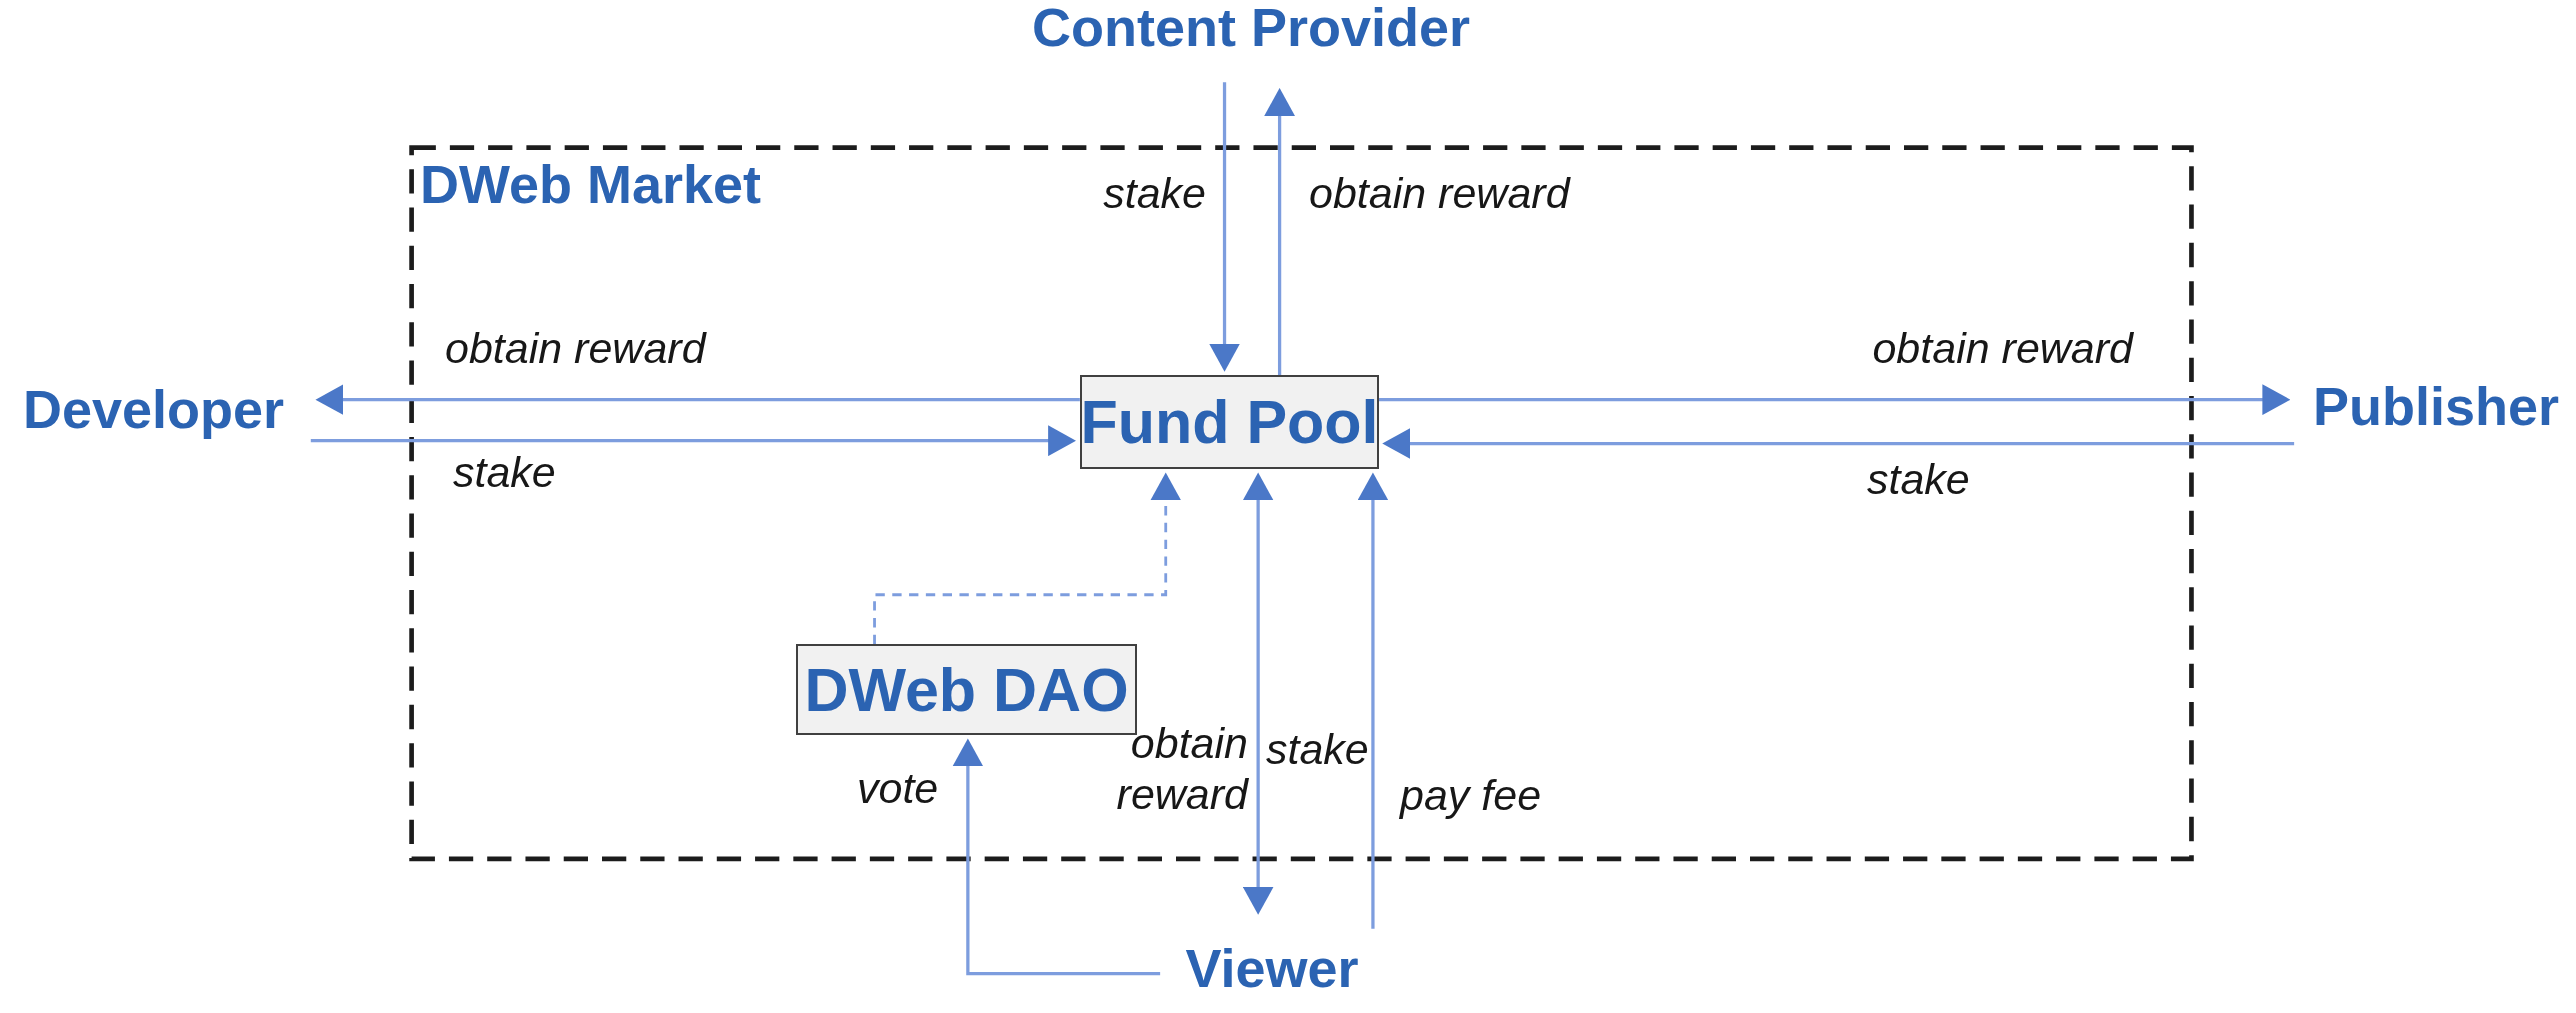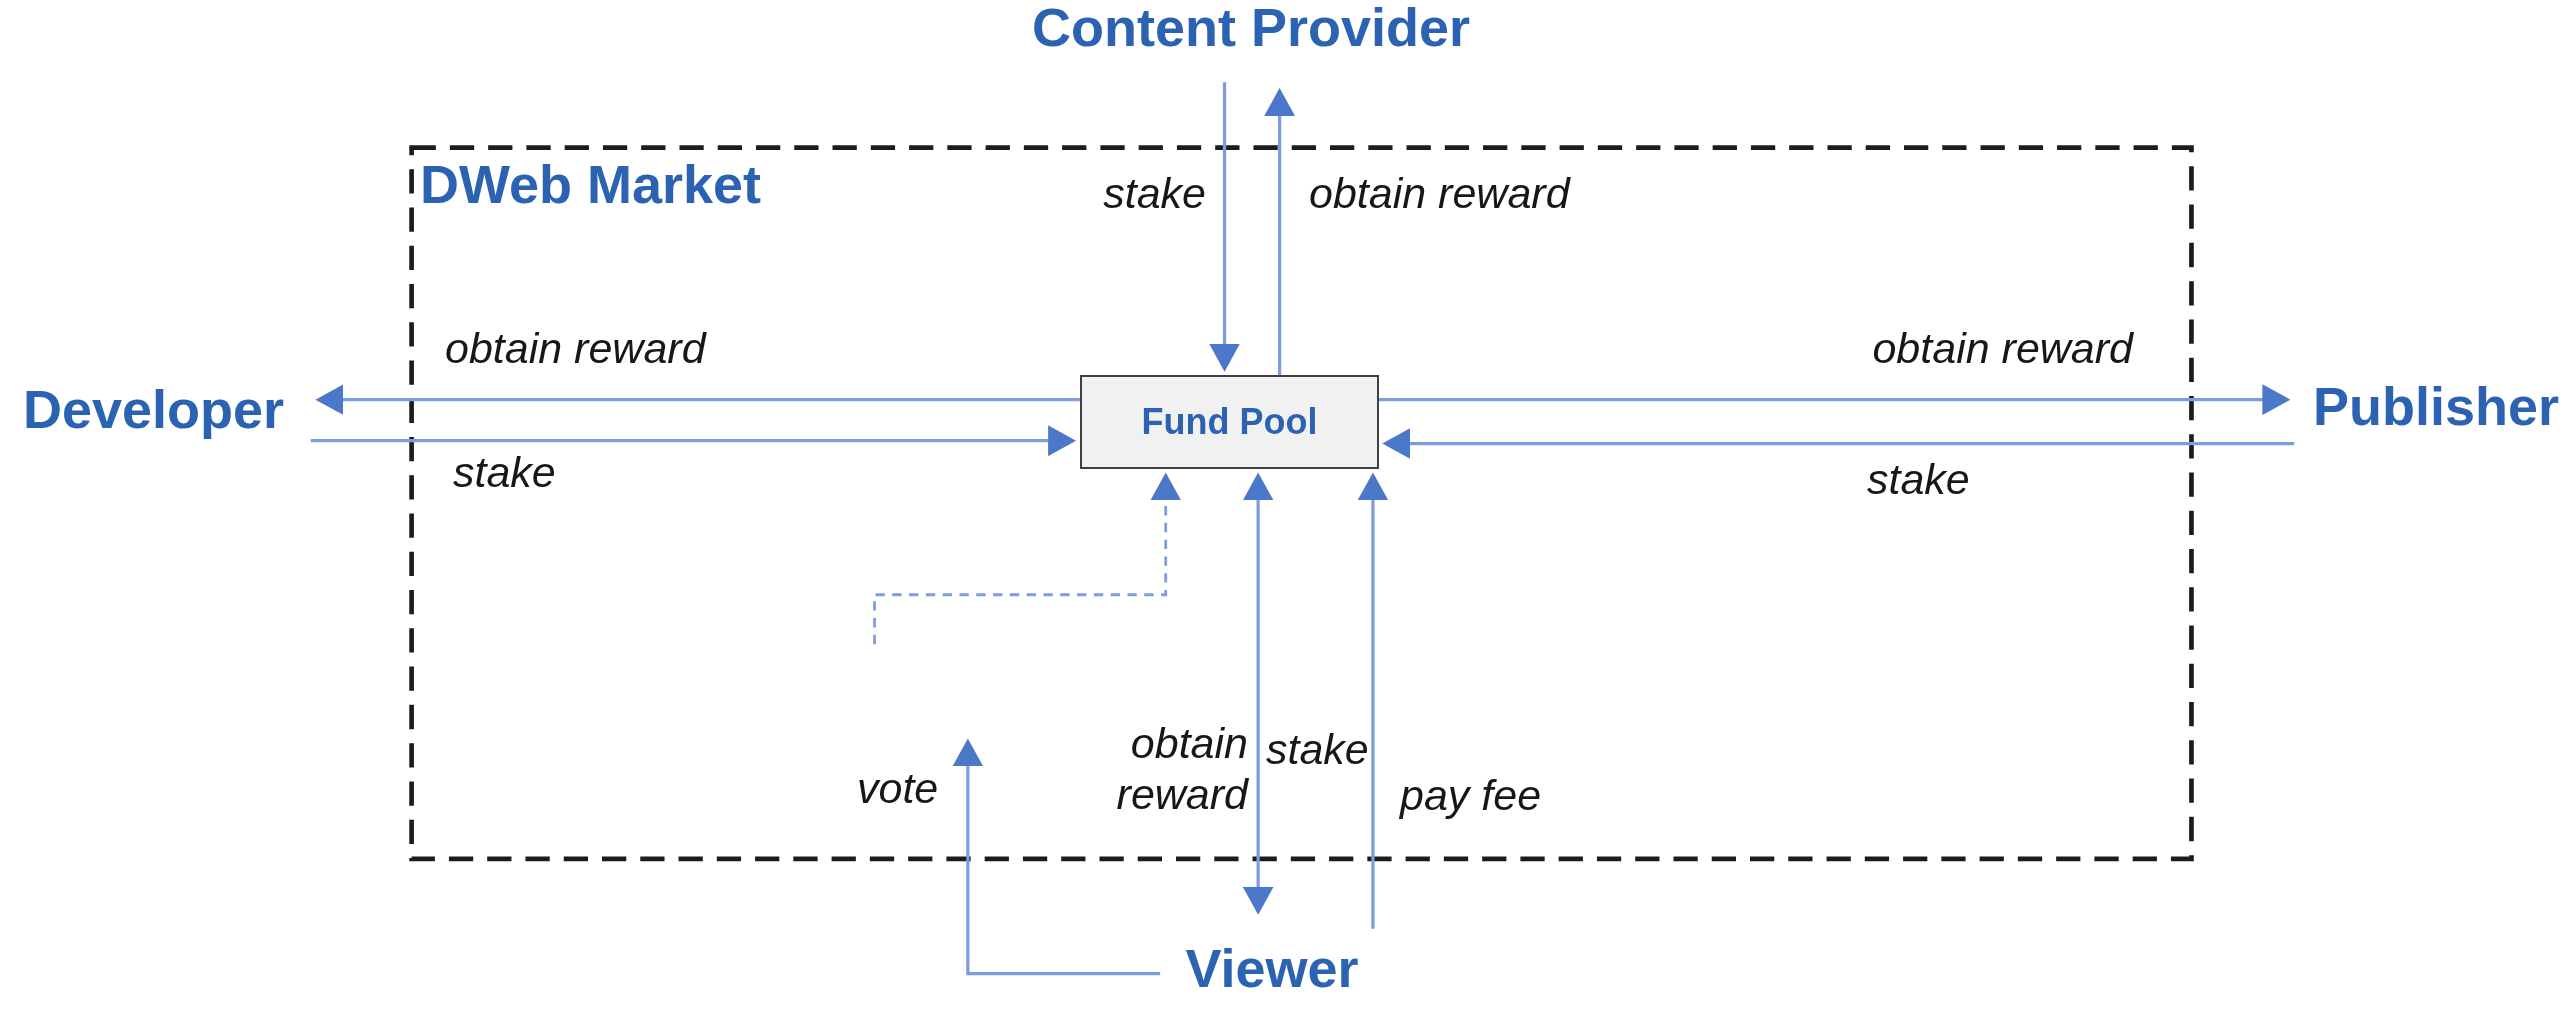--- a/index.html
+++ b/index.html
@@ -30,21 +30,21 @@
     line-height: 1.1;
   }
   .box {
     position: absolute;
     box-sizing: border-box;
     background: var(--box-fill, #f1f1f1);
     border: 2.8px solid var(--box-border, #404040);
     display: flex;
     align-items: center;
     justify-content: center;
-    font-size: 36px;
+    font-size: 61px;
     font-weight: bold;
     color: var(--blue-text, #2b63b2);
     white-space: nowrap;
     text-align: right;
   }
   .market-label {
     position: absolute;
     left: 420px;
     top: 157px;
     font-size: 54px;
@@ -86,20 +86,23 @@
     <line x1="1348" y1="512" x2="1348" y2="974" marker-start="url(#ah)" marker-end="url(#ah)" style="stroke: var(--arrow-line, #7d9dde);" stroke-width="3.5"></line>
 
     <line x1="1471" y1="995" x2="1471" y2="512" marker-end="url(#ah)" style="stroke: var(--arrow-line, #7d9dde);" stroke-width="3.5"></line>
 
     <polyline points="1243,1043 1037,1043 1037,797" fill="none" marker-end="url(#ah)" style="stroke: var(--arrow-line, #7d9dde);" stroke-width="3.5"></polyline>
   </svg>
 
   <div class="box" style="left:1080px; top:375px; width:299px; height:94px;">
     <span>Fund Pool</span>
   </div>
+  <div class="box" style="left:796px; top:644px; width:341px; height:91px;">
+    <span>DWeb DAO</span>
+  </div>
 
   <div class="market-label">DWeb Market</div>
 
   <div class="node centered" style="left:1251px; top:-1.9px;">Content Provider</div>
   <div class="node" style="left:23px; top:380px;">Developer</div>
   <div class="node" style="right:17px; top:377px;margin-left:8px;">Publisher</div>
   <div class="node centered" style="left:1272px; top:939px;">Viewer</div>
 
   <div class="elabel" style="left:982px; top:169px; width:224px; text-align:right;">stake</div>
   <div class="elabel" style="left:1309px; top:169px;">obtain reward</div>

